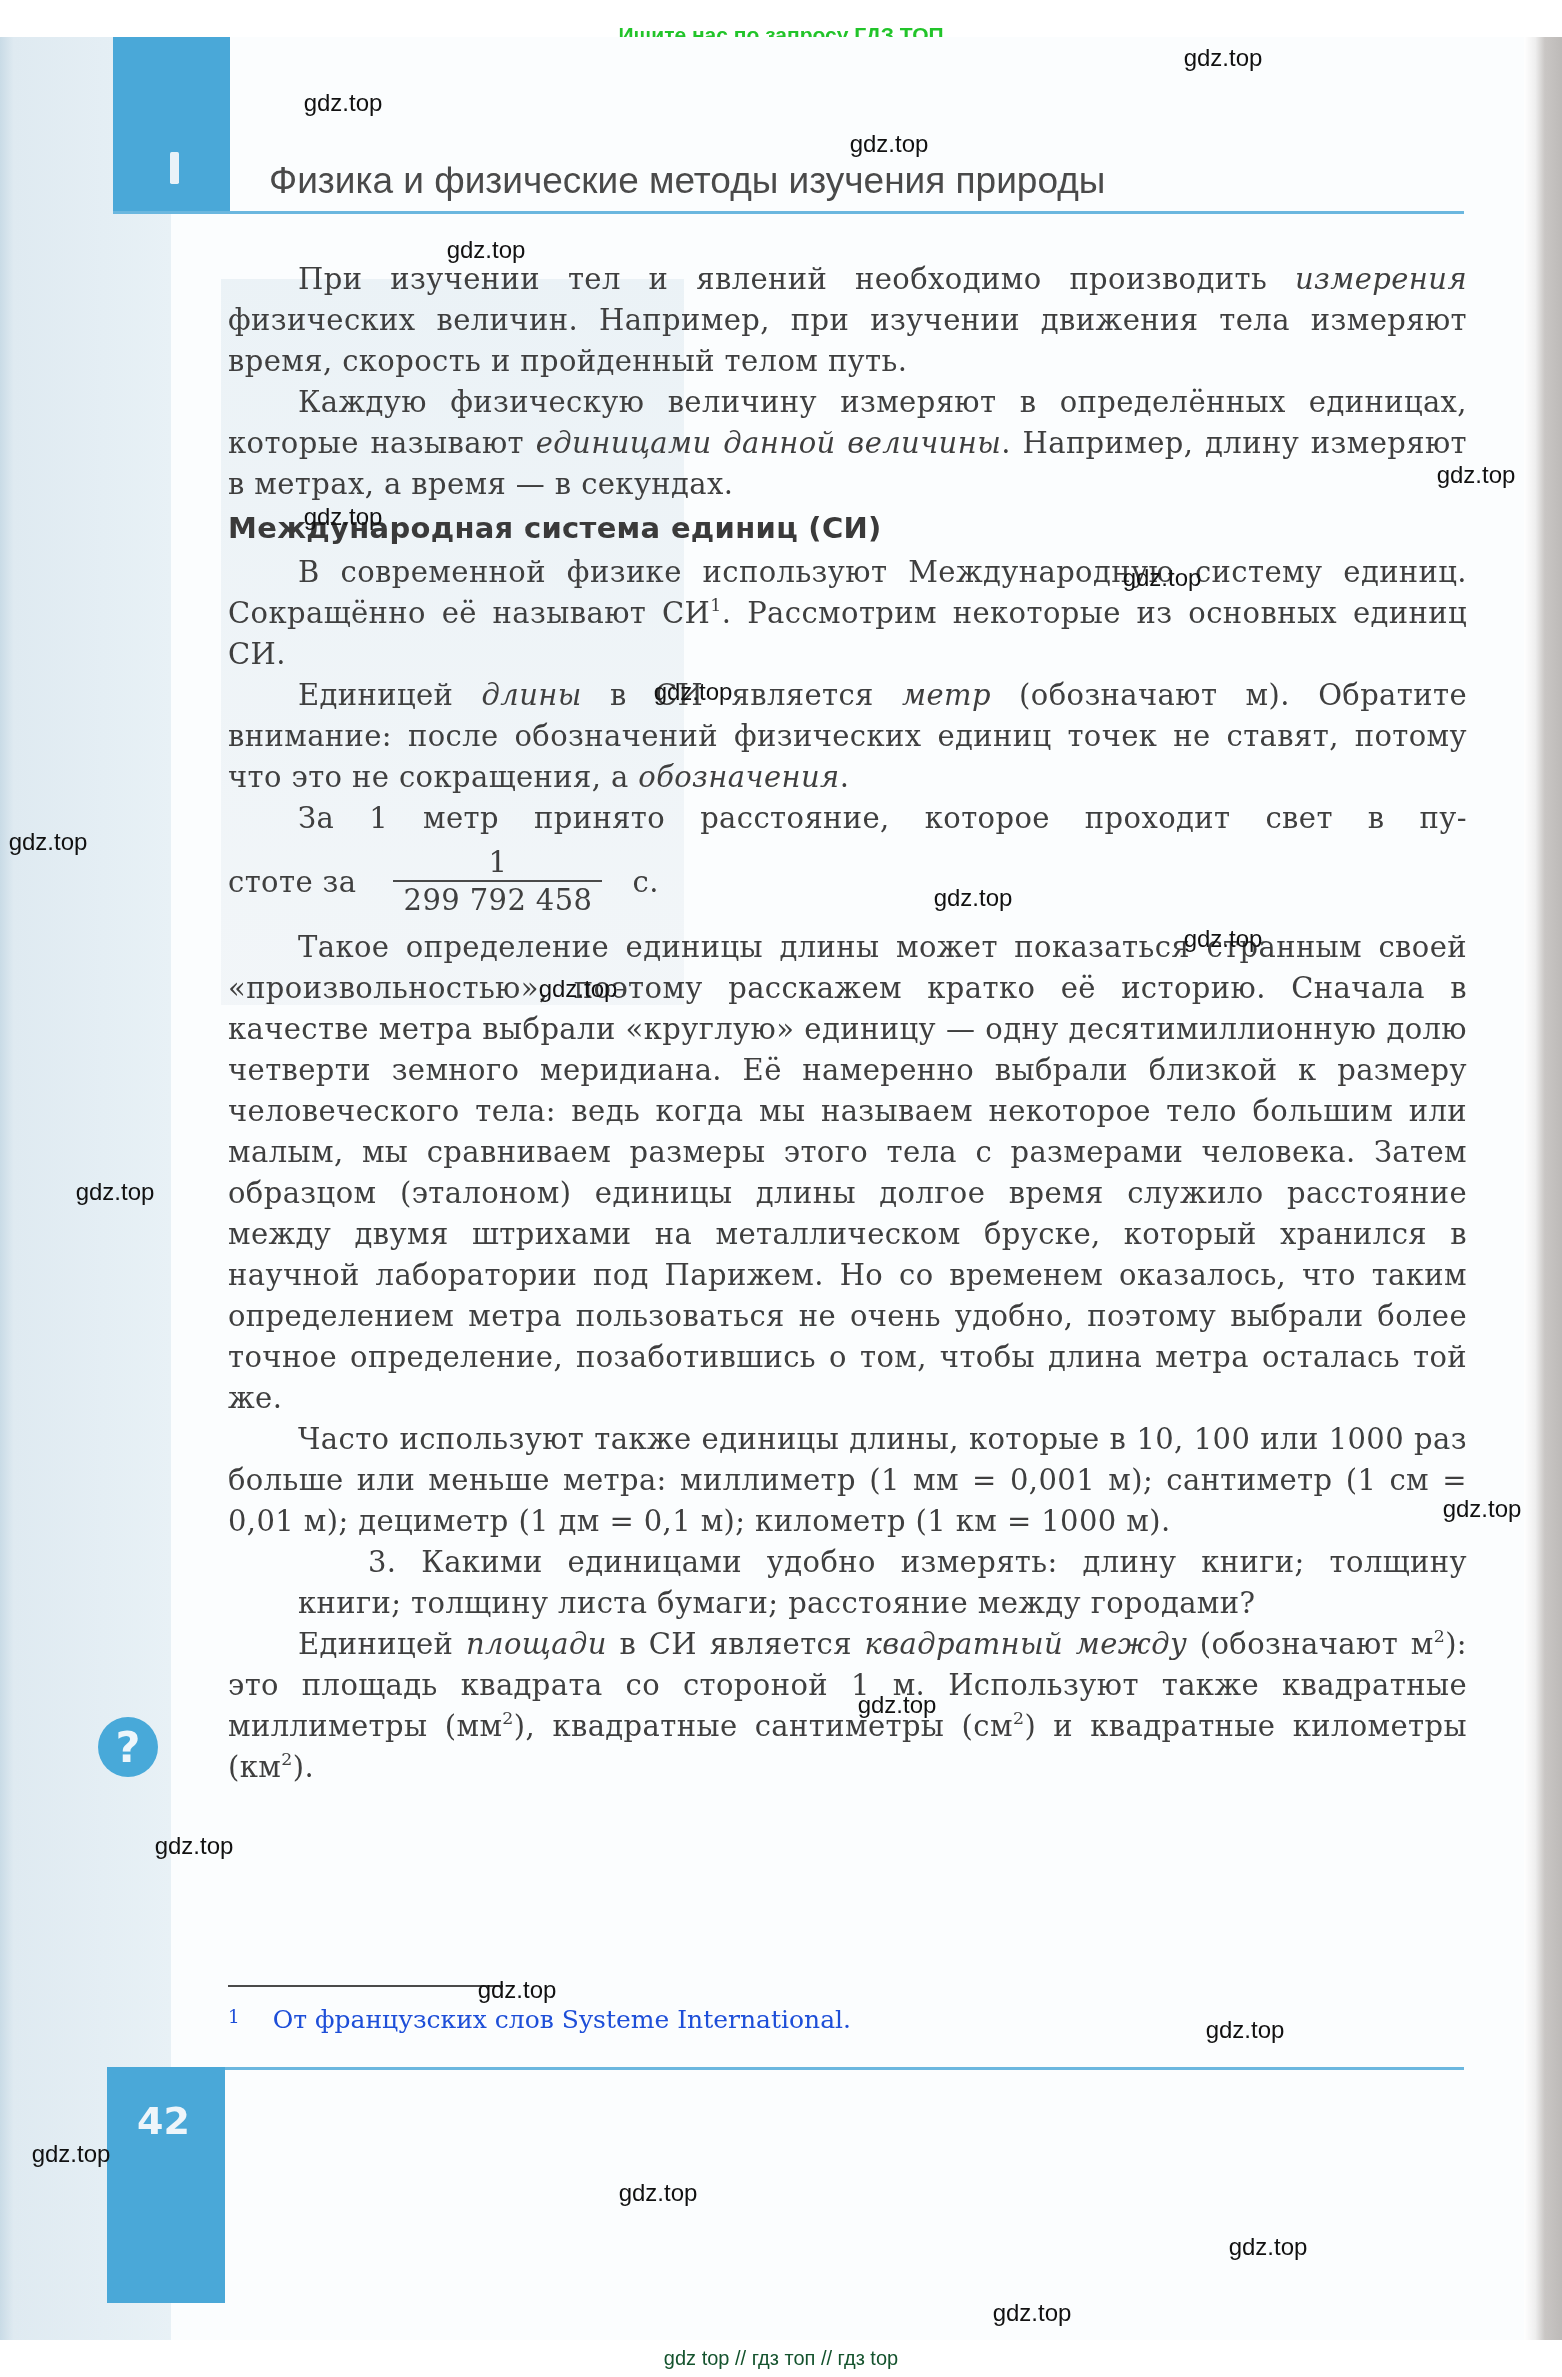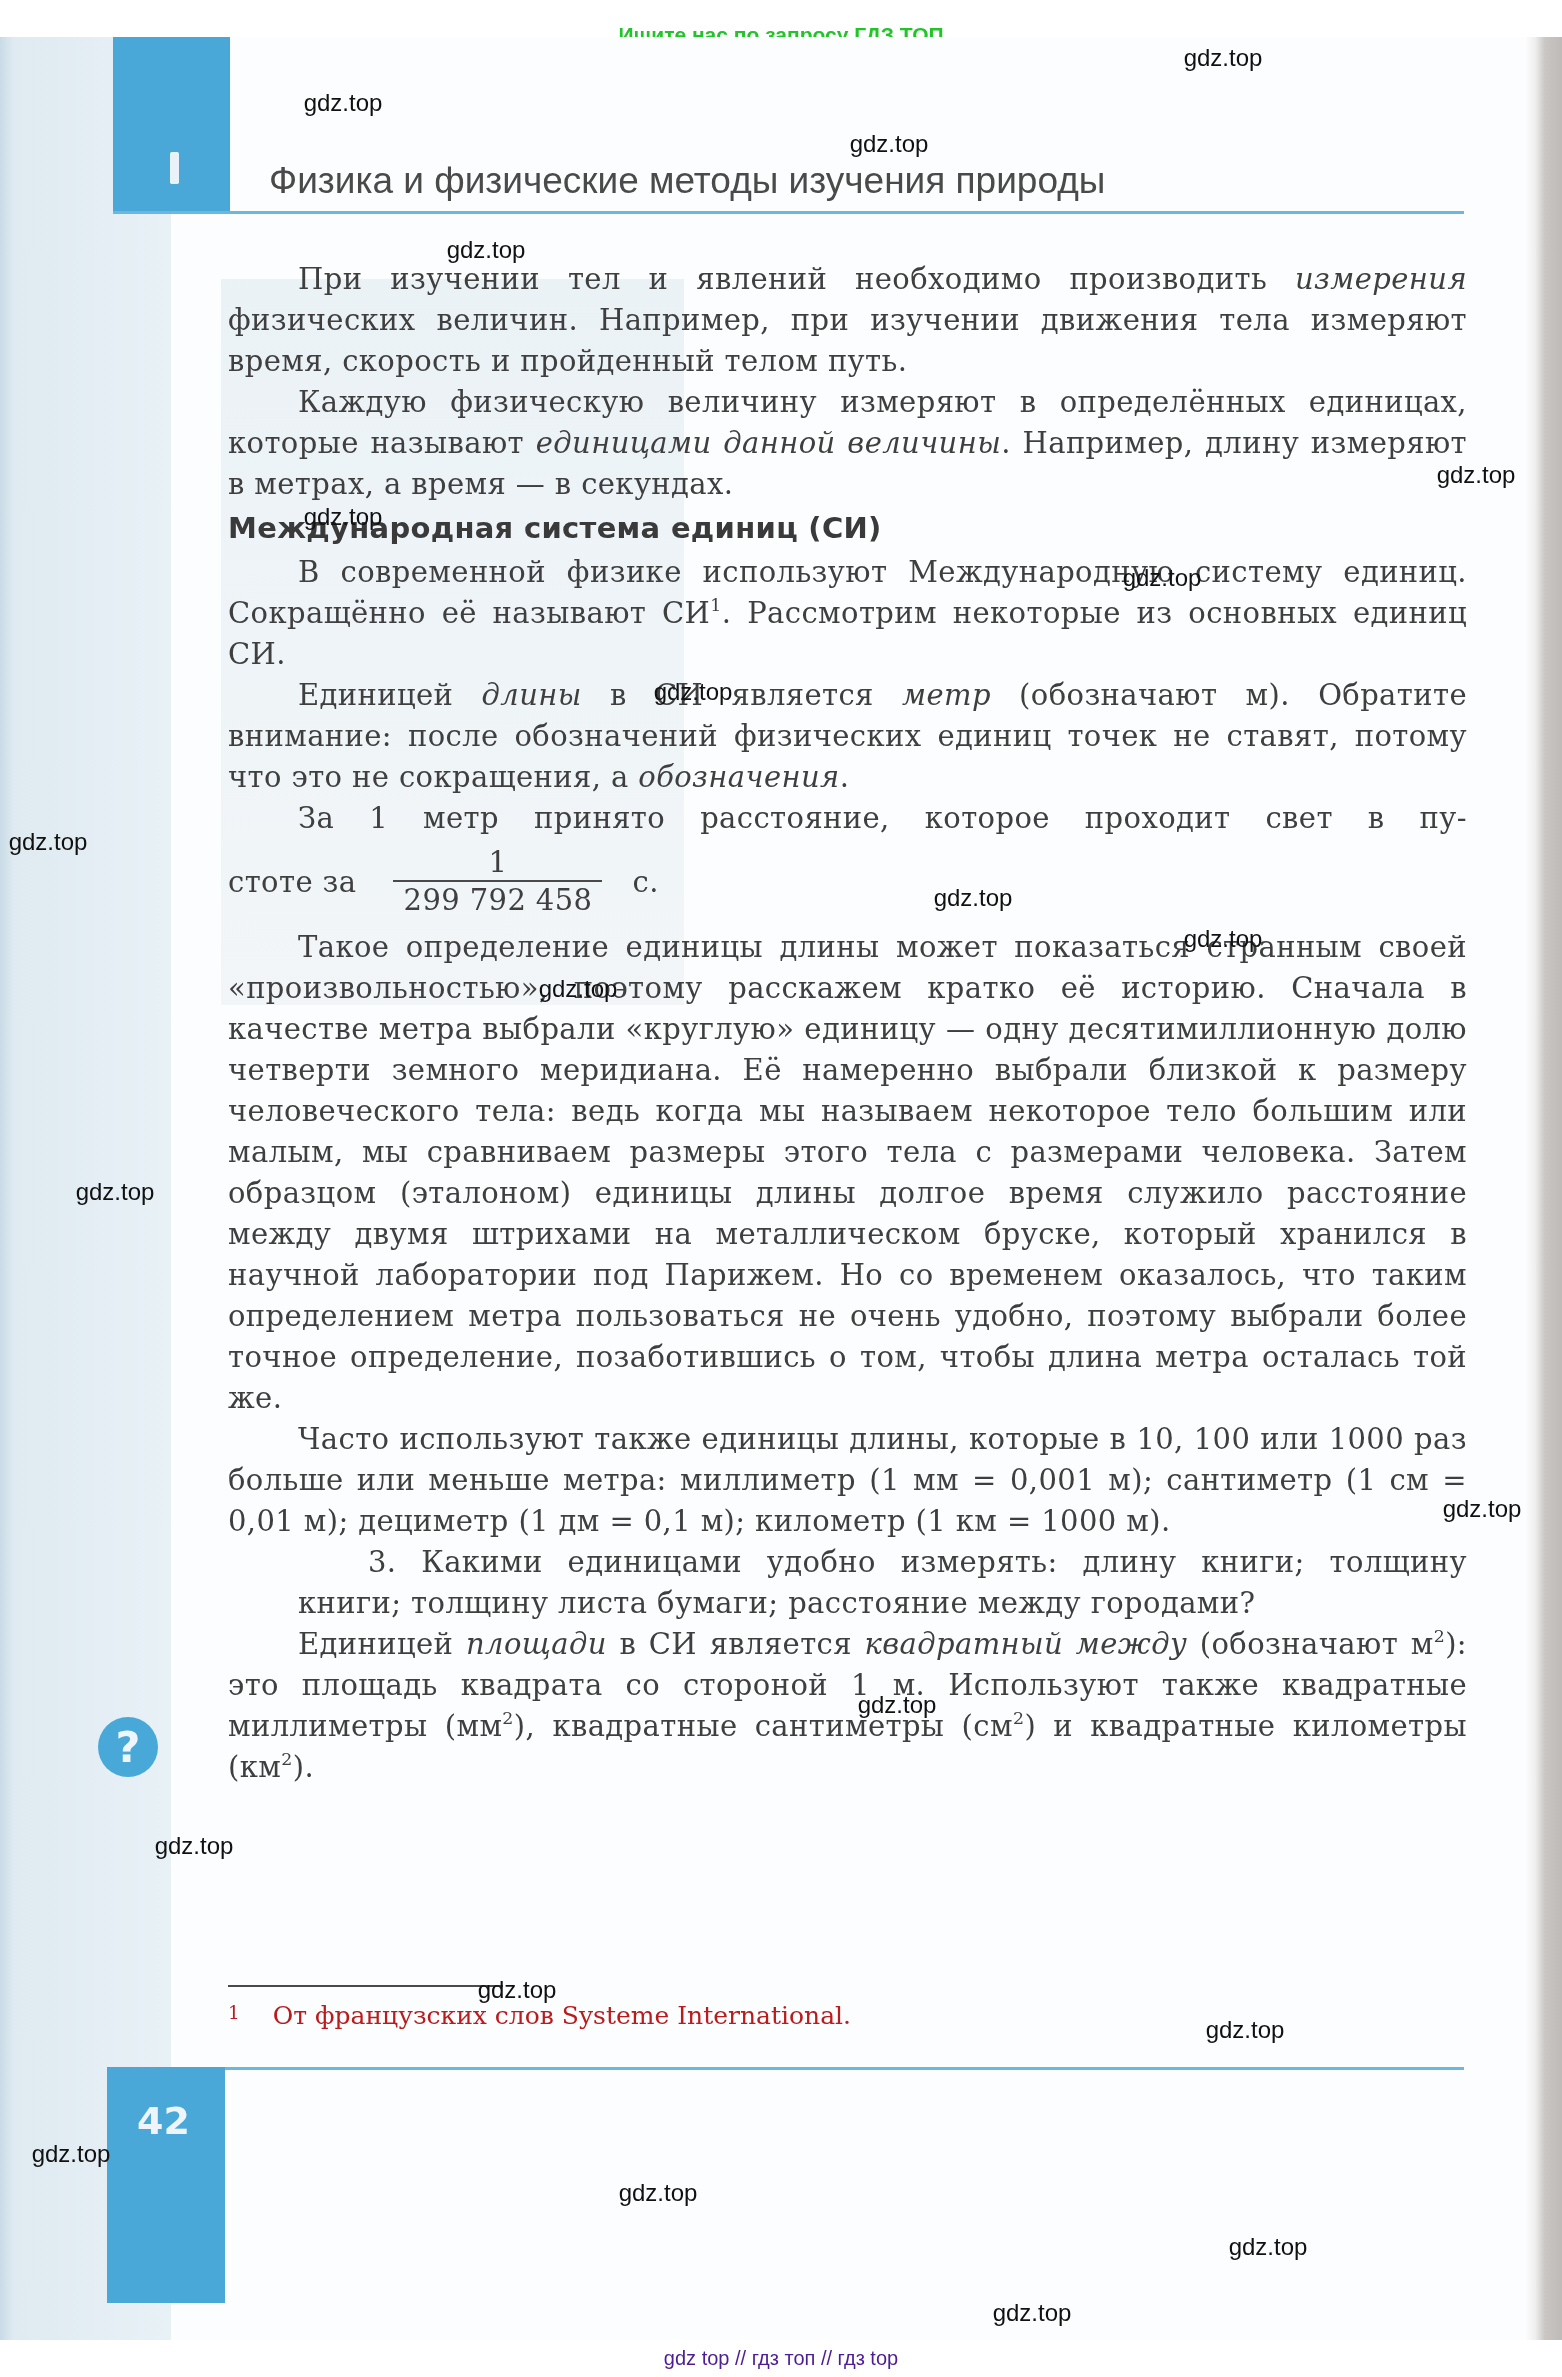--- a/index.html
+++ b/index.html
@@ -12,21 +12,21 @@
     position:absolute; left:0; top:18px; width:1562px; height:37px;
     background:#ffffff; text-align:center;
     font-family:"Liberation Sans", sans-serif; font-size:21px; line-height:33px;
     color:#22c42a;
     font-weight:bold;
   }
   .bottom-banner {
     position:absolute; left:0; top:2340px; width:1562px; height:38px;
     background:#ffffff; text-align:center;
     font-family:"Liberation Sans", sans-serif; font-size:20px; line-height:37px;
-    color:#4c1d95;
+    color:#14532d;
   }
   .page {
     position:absolute; left:0; top:37px; width:1562px; height:2303px;
     background:#fbfdfe;
   }
   .left-strip {
     position:absolute; left:0; top:0; width:171px; height:2303px;
     background:linear-gradient(90deg,#c9dbe6 0%, #dfeaf1 8%, #e4eef4 60%, #e8f1f6 100%);
   }
   .right-edge {
@@ -80,21 +80,21 @@
     position:absolute; left:98px; top:1717px; width:60px; height:60px;
     border-radius:50%; background:#48a9d9;
     color:#eef6fb; font-family:"DejaVu Sans", sans-serif; font-weight:bold;
     font-size:43px; line-height:60px; text-align:center;
   }
   .footnote-rule {
     position:absolute; left:228px; top:1985px; width:275px; height:1.7px; background:#4a4a4a;
   }
   .footnote {
     position:absolute; left:228px; top:1995px; width:1168px;
-    font-family:"DejaVu Serif", serif; font-size:25px; line-height:36px; color:#b91c1c;
+    font-family:"DejaVu Serif", serif; font-size:25px; line-height:44px; color:#1d4ed8;
   }
   .footnote .fn-mark { font-size:18.4px; vertical-align:5px; margin-right:33px; }
   .bottom-rule {
     position:absolute; left:107px; top:2067px; width:1357px; height:3.3px; background:#6bb7df;
   }
   .page-tab {
     position:absolute; left:107px; top:2067px; width:118px; height:236px; background:#4aa8d8;
   }
   .page-number {
     position:absolute; left:30px; top:32px;

